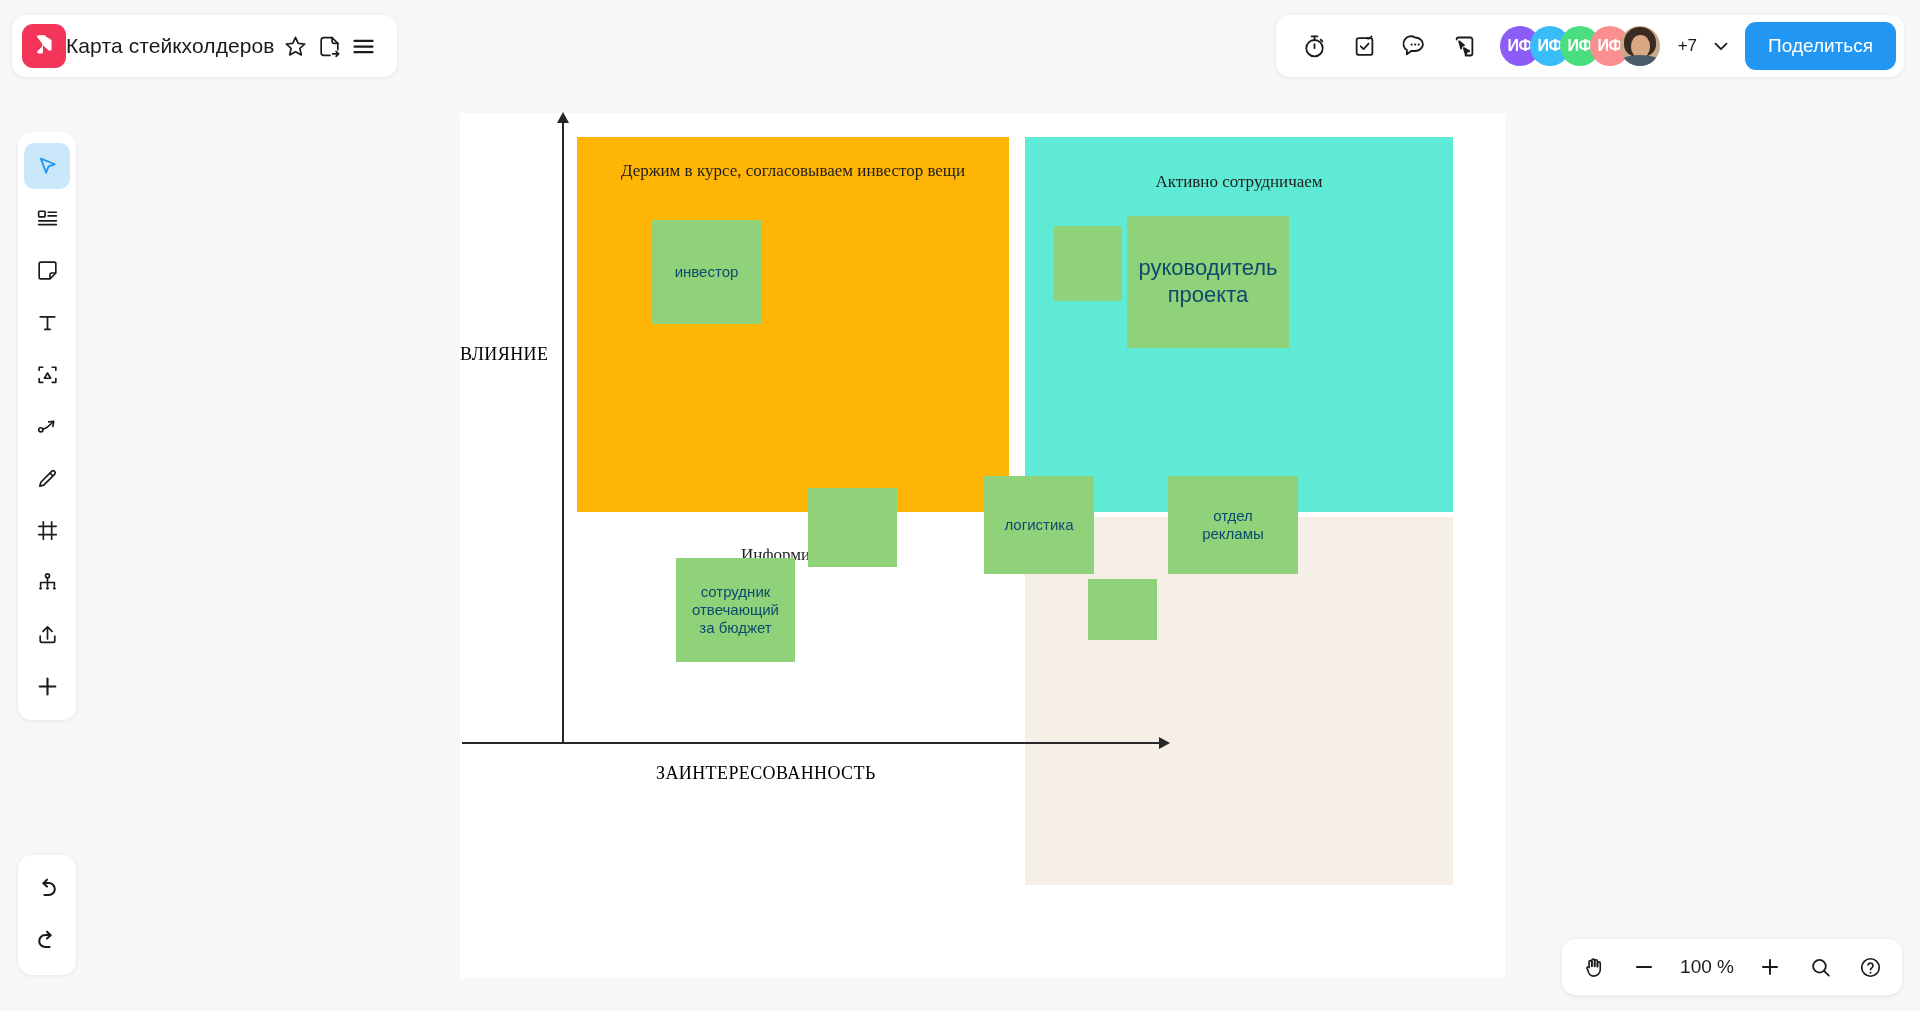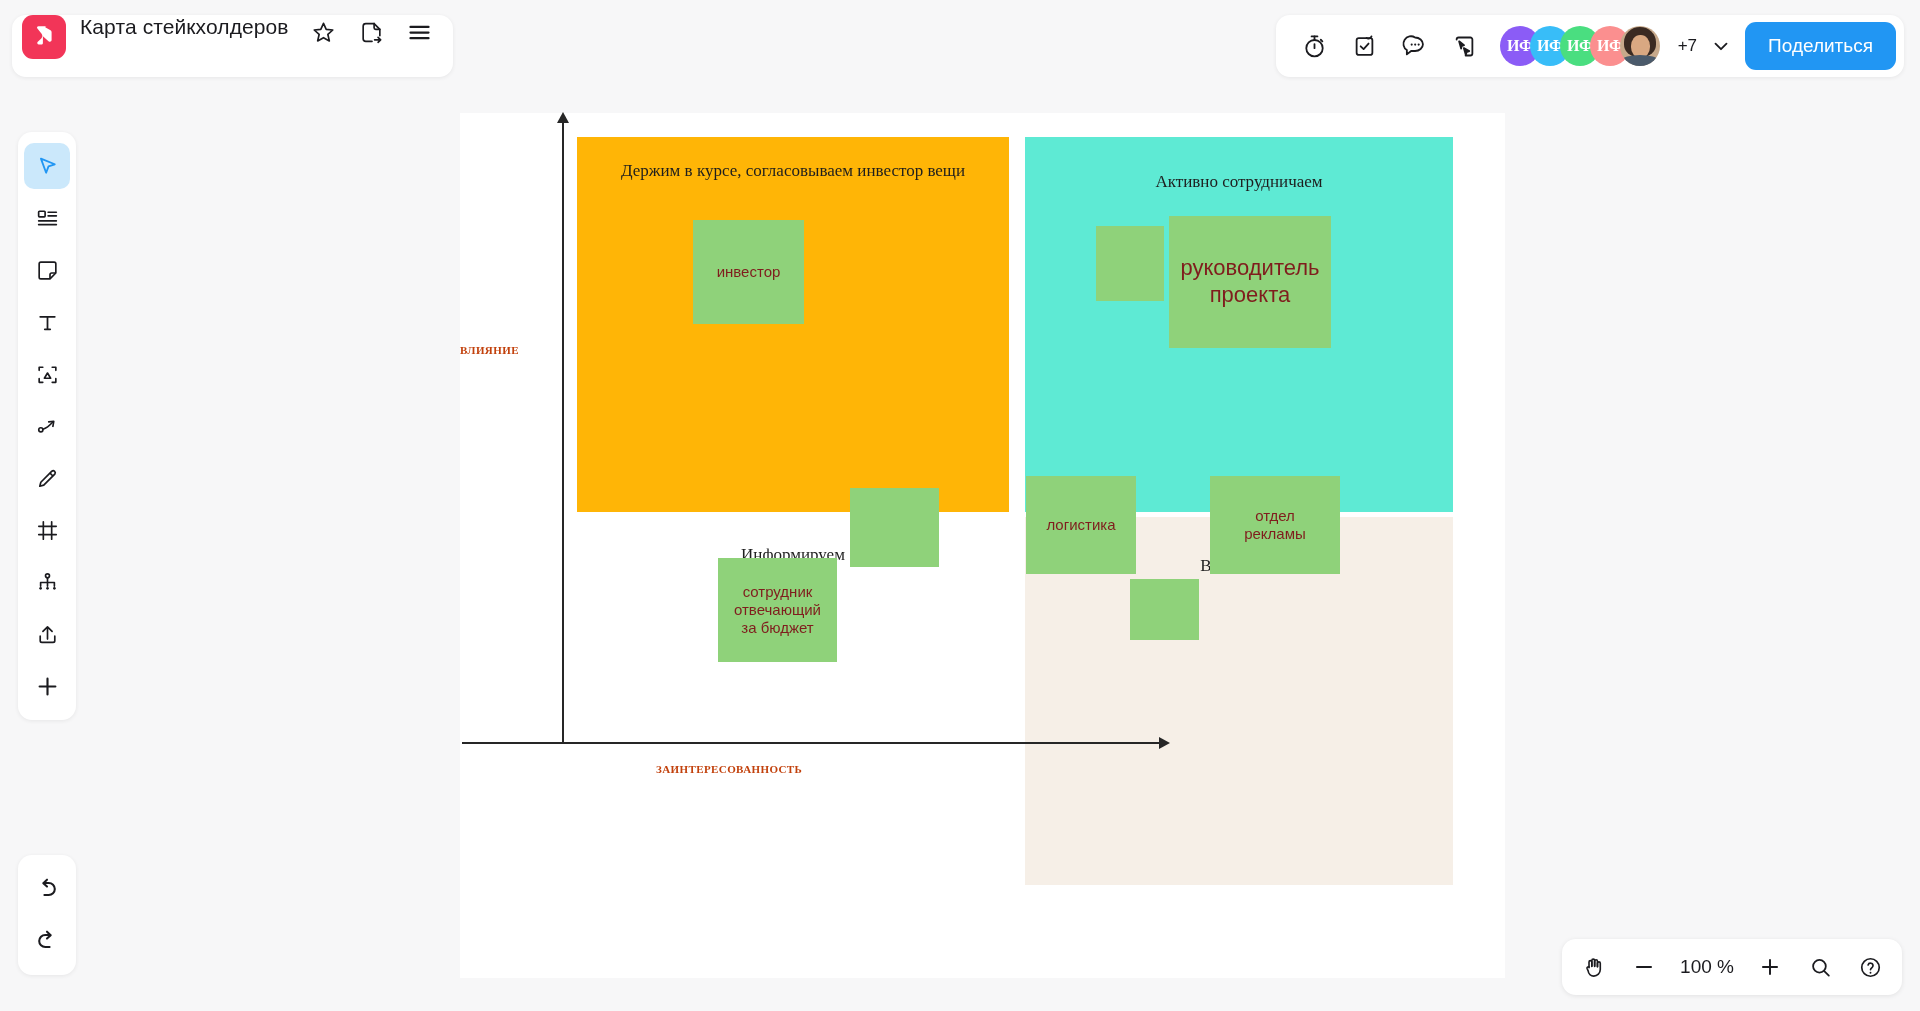--- a/index.html
+++ b/index.html
@@ -7,23 +7,23 @@
     width: 1920px; height: 1011px;
     background: #F7F7F8;
     font-family: "Liberation Sans", sans-serif;
     overflow: hidden;
   }
   .app { position: relative; width: 1920px; height: 1011px; }
 
   
   .titlebar {
     position: absolute; left: 12px; top: 15px;
-    height: 62px; display: flex; 
+    height: 62px; display: flex; align-items: center;
     background: #FFFFFF; border-radius: 14px;
-    padding: 0 16px 0 10px; gap: 14px;
+    padding: 0 16px 0 10px; gap: 0;
     box-shadow: 0 1px 4px rgba(0,0,0,0.07);
   }
   .logo {
     width: 44px; height: 44px; border-radius: 11px;
     background: #F23558; display: flex; align-items: center; justify-content: center;
     flex: none;
   }
   .doc-title {
     font-size: 21px; color: #1B1B1F; white-space: nowrap;
     letter-spacing: 0.1px; padding-right: 4px;
@@ -43,21 +43,21 @@
   }
   .tr-icon {
     width: 42px; height: 42px; display: flex; align-items: center; justify-content: center;
     cursor: pointer; flex: none; border-radius: 8px;
   }
   .avatars { display: flex; align-items: center; margin-left: 6px; }
   .avatar {
     width: 40px; height: 40px; border-radius: 50%;
     display: flex; align-items: center; justify-content: center;
     color: #fff; font-size: 16px; font-weight: 600; letter-spacing: -0.3px;
-    margin-left: -10px; flex: none; overflow: hidden; font-family: Liberation Serif, serif;
+    margin-left: -10px; flex: none; overflow: hidden;
   }
   .avatar:first-child { margin-left: 0; }
   .avatar-photo { position: relative; background: #C7A98B; }
   .avatar-photo .hair {
     position: absolute; left: 4px; top: 1px; width: 32px; height: 30px;
     border-radius: 50% 50% 42% 42%; background: #3A2A22;
   }
   .avatar-photo .face {
     position: absolute; left: 11px; top: 9px; width: 19px; height: 23px;
     border-radius: 48%; background: #D9A882;
@@ -132,32 +132,32 @@
     position: absolute; left: 2px; top: 629px; width: 699px; height: 2px;
     background: #262626;
   }
   .axis-x::after {
     content: ''; position: absolute; right: -9px; top: -5px;
     border-top: 6px solid transparent; border-bottom: 6px solid transparent;
     border-left: 11px solid #262626;
   }
   .axis-label {
     position: absolute; font-family: "Liberation Serif", serif;
-    font-weight: bold; font-size: 11px; color: #c2410c; letter-spacing: 0.4px;
+    font-weight: normal; font-size: 18px; color: #000000; letter-spacing: 0.4px;
   }
   .label-y { left: 0px; top: 231px; }
   .label-x { left: 196px; top: 650px; }
 
   
   .note {
     position: absolute; background: #8FD27A;
     display: flex; align-items: center; justify-content: center;
     text-align: center; font-family: "Liberation Sans", sans-serif;
-    font-size: 15px; color: #7f1d1d; line-height: 1.22; padding: 4px;
-    cursor: pointer; white-space: pre-line; margin-left: 42px;
+    font-size: 15px; color: #0c4a6e; line-height: 1.22; padding: 4px;
+    cursor: pointer; white-space: pre-line;
   }
   .n-investor { left: 191px; top: 107px;  width: 111px; height: 104px; }
   .n-empty1   { left: 594px; top: 113px;  width: 68px;  height: 75px;  }
   .n-lead     { left: 667px; top: 103px;  width: 162px; height: 132px; font-size: 22px; }
   .n-empty2   { left: 348px; top: 375px;  width: 89px;  height: 79px;  }
   .n-budget   { left: 216px; top: 445px;  width: 119px; height: 104px; }
   .n-logistic { left: 524px; top: 363px;  width: 110px; height: 98px;  }
   .n-ads      { left: 708px; top: 363px;  width: 130px; height: 98px;  }
   .n-empty3   { left: 628px; top: 466px;  width: 69px;  height: 61px;  }
 

